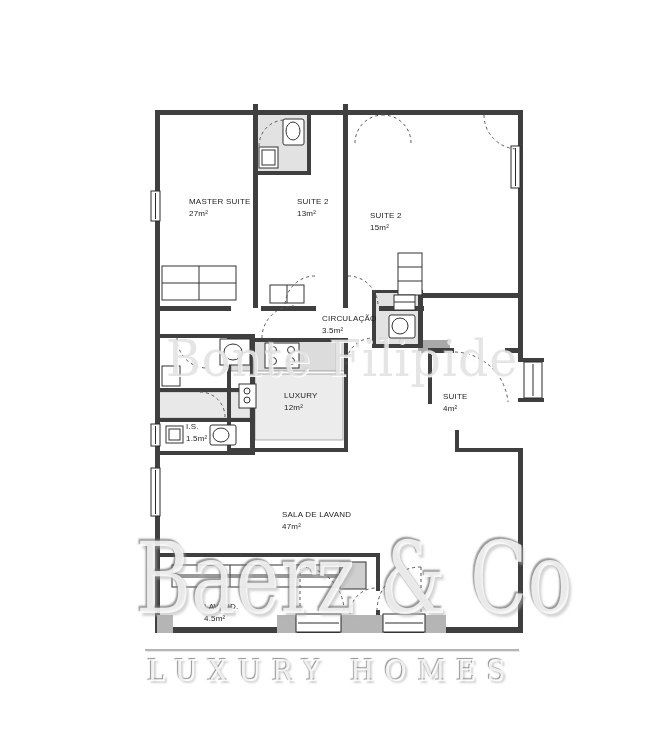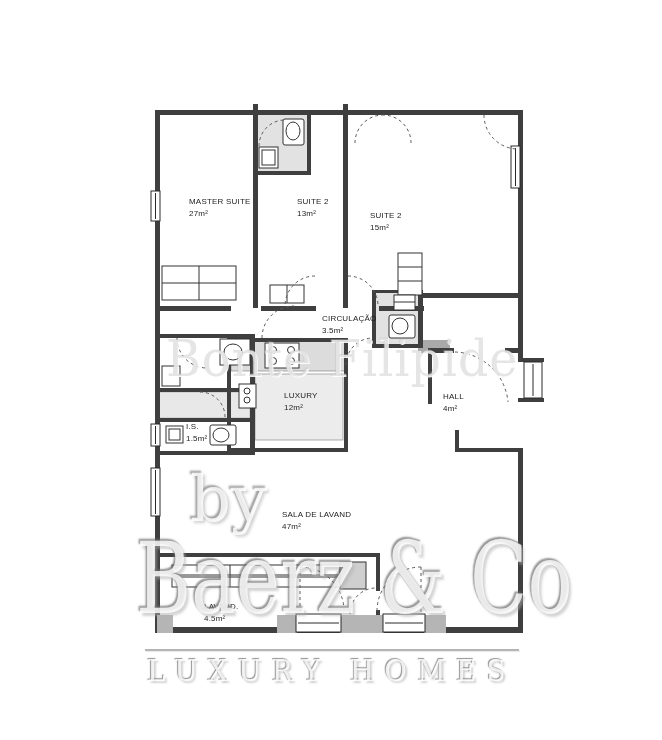--- a/index.html
+++ b/index.html
@@ -240,35 +240,34 @@
   </div>
   <div class="room-label" style="left:322px;top:313px">
     <div>CIRCULAÇÃO</div>
     <div>3.5m²</div>
   </div>
   <div class="room-label" style="left:284px;top:390px">
     <div>LUXURY</div>
     <div>12m²</div>
   </div>
   <div class="room-label" style="left:443px;top:391px">
-    <div>HALL</div>
+    <div>SUITE</div>
     <div>4m²</div>
   </div>
   <div class="room-label" style="left:186px;top:421px">
     <div>I.S.</div>
     <div>1.5m²</div>
   </div>
   <div class="room-label" style="left:282px;top:509px">
     <div>SALA DE LAVAND</div>
     <div>47m²</div>
   </div>
   <div class="room-label" style="left:204px;top:601px">
     <div>LAVAND.</div>
     <div>4.5m²</div>
   </div>
 
   <div class="wm wm-middle">Bonte Filipide</div>
-  <div class="wm wm-by">by</div>
   <div class="wm wm-brand">Baerz &amp; Co</div>
   <div class="wm-underline"></div>
   <div class="wm wm-tagline">LUXURY HOMES</div>
 
 </div>
 
 </body></html>

